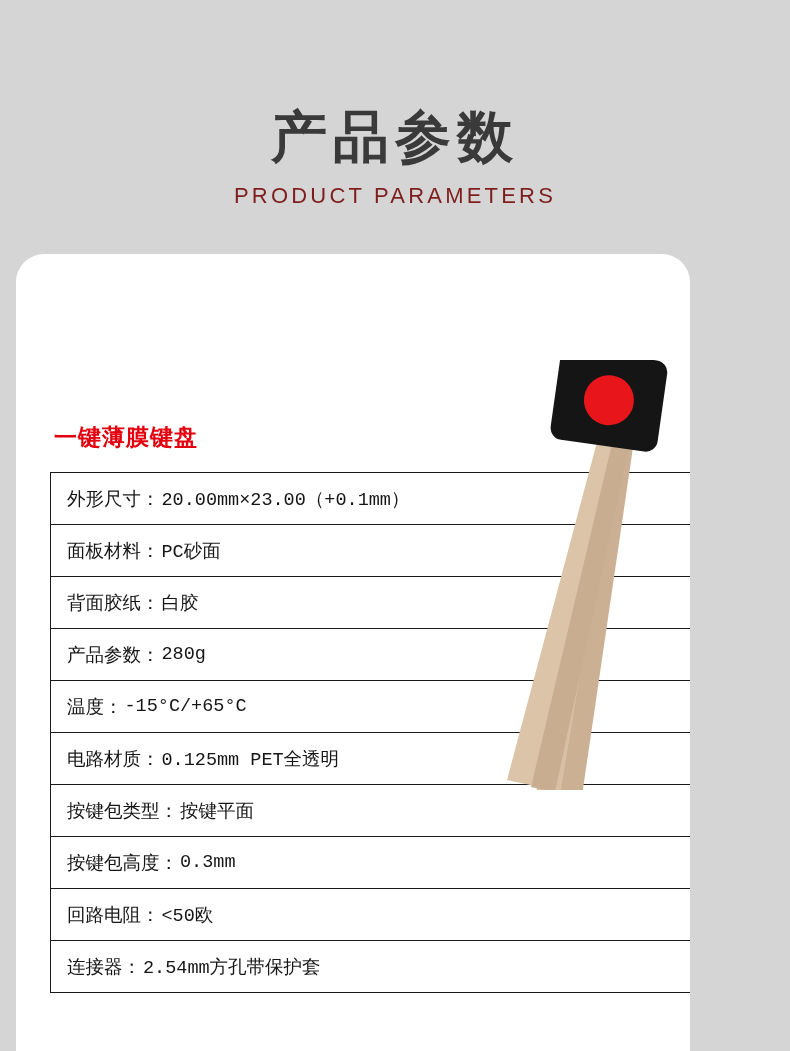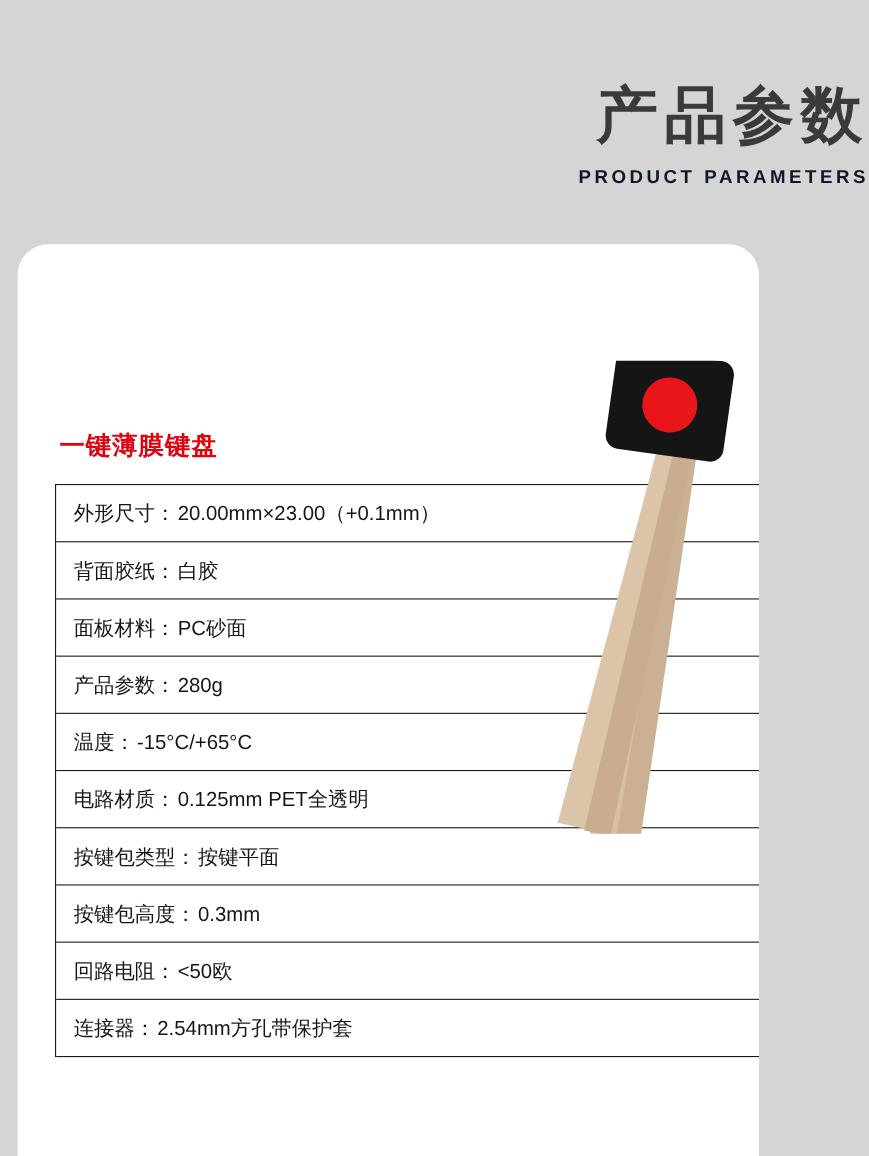--- a/index.html
+++ b/index.html
@@ -15,37 +15,38 @@
     position: relative;
   }
   .page {
     position: relative;
     width: 790px;
     height: 1051px;
   }
   
   .header {
     padding-top: 76px;
-    text-align: right;
+    text-align: center;
+    margin-top: 32px;
   }
   .header-title {
     font-family: "Liberation Sans", sans-serif;
     font-size: 56px;
     font-weight: bold;
     color: #3a3a3a;
     letter-spacing: 6px;
     line-height: 1.05;
     margin: 0;
   }
   .header-sub {
     margin-top: 16px;
-    font-size: 17px;
-    color: #0f172a;
+    font-size: 22px;
+    color: #7f1d1d;
     letter-spacing: 3.2px;
-    font-weight: 700;
+    font-weight: 400;
   }
   
   .card {
     position: absolute;
     left: 16px;
     top: 222px;
     width: 674px;
     height: 829px;
     background: #ffffff;
     border-radius: 28px 28px 0 0;
@@ -72,20 +73,21 @@
     box-sizing: border-box;
     background: transparent;
   }
   .spec-row {
     display: flex;
     align-items: center;
     height: 52px;
     border-bottom: 1px solid #1a1a1a;
     box-sizing: border-box;
     padding-left: 16px;
+    font-family: Liberation Mono, monospace;
   }
   .spec-label {
     font-size: 18.5px;
     color: #151515;
     white-space: nowrap;
   }
   .spec-value {
     font-size: 18.5px;
     color: #151515;
     white-space: nowrap;
@@ -114,26 +116,26 @@
 
   <div class="card">
     <div class="card-title">一键薄膜键盘</div>
 
     <div class="spec-table">
       <div class="spec-row">
         <span class="spec-label">外形尺寸：</span>
         <span class="spec-value">20.00mm×23.00（+0.1mm）</span>
       </div>
       <div class="spec-row">
+        <span class="spec-label">面板材料：</span>
+        <span class="spec-value">PC砂面</span>
+      </div>
+      <div class="spec-row">
         <span class="spec-label">背面胶纸：</span>
         <span class="spec-value">白胶</span>
-      </div>
-      <div class="spec-row">
-        <span class="spec-label">面板材料：</span>
-        <span class="spec-value">PC砂面</span>
       </div>
       <div class="spec-row">
         <span class="spec-label">产品参数：</span>
         <span class="spec-value">280g</span>
       </div>
       <div class="spec-row">
         <span class="spec-label">温度：</span>
         <span class="spec-value">-15°C/+65°C</span>
       </div>
       <div class="spec-row">

